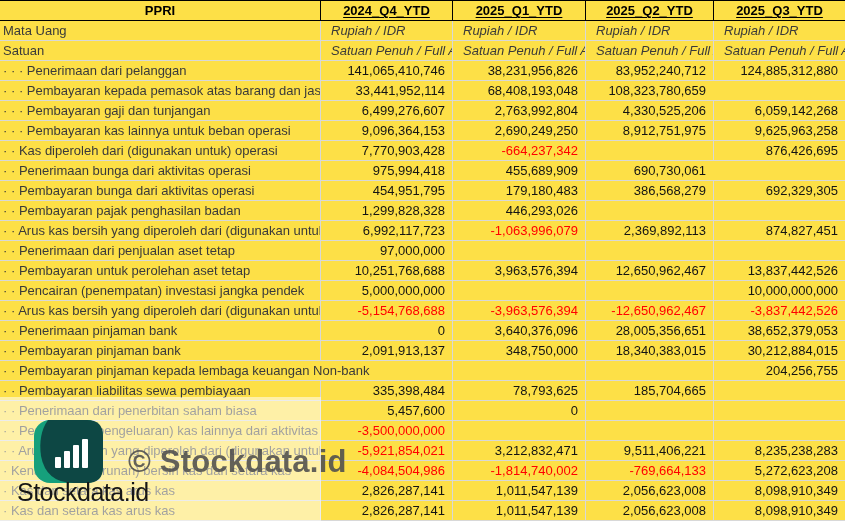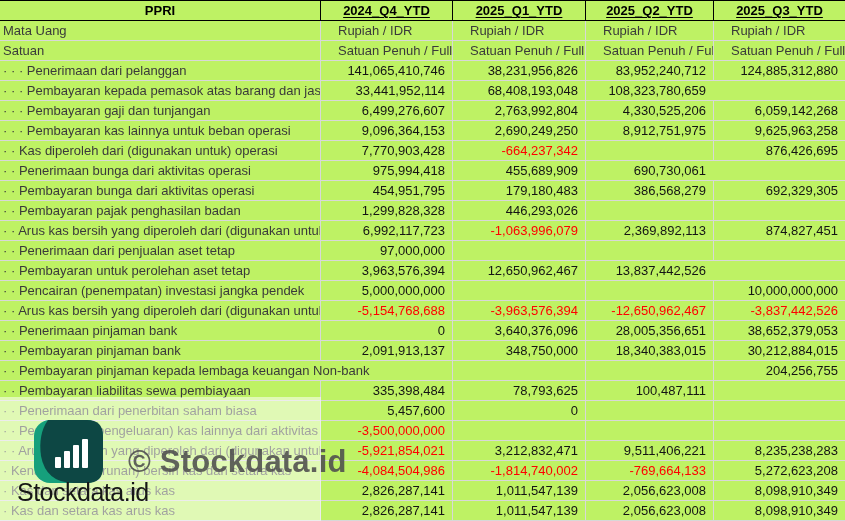--- a/index.html
+++ b/index.html
@@ -13,21 +13,21 @@
   html,body{background:#ffffff;}
   body{
     font-family:"Liberation Sans","DejaVu Sans",sans-serif;
     font-size:13px;
     color:var(--value-ink);
   }
   .stage{
     position:relative;
     width:845px;height:521px;
     overflow:hidden;
-    background:#bef264;
+    background:#fde047;
   }
   .sheet{position:absolute;left:0;top:0;width:845px;}
   .row{
     display:grid;
     grid-template-columns:320px 132px 133px 128px 132px;
     height:20px;
     border-bottom:1px solid var(--grid);
   }
   .row.header{
     height:21px;
@@ -38,21 +38,21 @@
   .c{
     height:100%;
     line-height:19px;
     white-space:nowrap;
     overflow:hidden;
   }
   .row.header .c{text-align:center;line-height:19px;color:#000;}
   .row.header .c + .c{border-left:1px solid var(--hdr-border);text-decoration:underline;text-underline-offset:2px;}
   .row:not(.header) .c + .c{border-left:1px solid var(--grid);}
   .lbl{padding-left:3px;color:var(--label-ink);}
-  .metaval{padding-left:17px;color:var(--label-ink);}
+  .metaval{padding-left:10px;color:var(--label-ink);font-style:italic;}
   .val{text-align:right;padding-right:7px;color:var(--value-ink);}
   .val.neg{color:var(--neg);}
   .lbl.spill{overflow:visible;position:relative;z-index:2;}
   .noleft{border-left:none !important;}
 
   
   .fade{
     position:absolute;left:0;top:397px;width:321px;height:124px;
     background:rgba(255,255,255,0.52);
     z-index:3;pointer-events:none;
@@ -159,20 +159,21 @@
       </div>
       <div class="row data">
         <div class="c lbl">· · Penerimaan dari penjualan aset tetap</div>
         <div class="c val">97,000,000</div>
         <div class="c val"></div>
         <div class="c val"></div>
         <div class="c val"></div>
       </div>
       <div class="row data">
         <div class="c lbl">· · Pembayaran untuk perolehan aset tetap</div>
+        <div class="c val">10,251,768,688</div>
         <div class="c val">3,963,576,394</div>
         <div class="c val">12,650,962,467</div>
         <div class="c val">13,837,442,526</div>
       </div>
       <div class="row data">
         <div class="c lbl">· · Pencairan (penempatan) investasi jangka pendek</div>
         <div class="c val">5,000,000,000</div>
         <div class="c val"></div>
         <div class="c val"></div>
         <div class="c val">10,000,000,000</div>
@@ -202,21 +203,21 @@
         <div class="c lbl spill">· · Pembayaran pinjaman kepada lembaga keuangan Non-bank</div>
         <div class="c val noleft"></div>
         <div class="c val"></div>
         <div class="c val"></div>
         <div class="c val">204,256,755</div>
       </div>
       <div class="row data">
         <div class="c lbl">· · Pembayaran liabilitas sewa pembiayaan</div>
         <div class="c val">335,398,484</div>
         <div class="c val">78,793,625</div>
-        <div class="c val">100,487,111</div>
+        <div class="c val">185,704,665</div>
         <div class="c val"></div>
       </div>
       <div class="row data">
         <div class="c lbl">· · Penerimaan dari penerbitan saham biasa</div>
         <div class="c val">5,457,600</div>
         <div class="c val">0</div>
         <div class="c val"></div>
         <div class="c val"></div>
       </div>
       <div class="row data">

